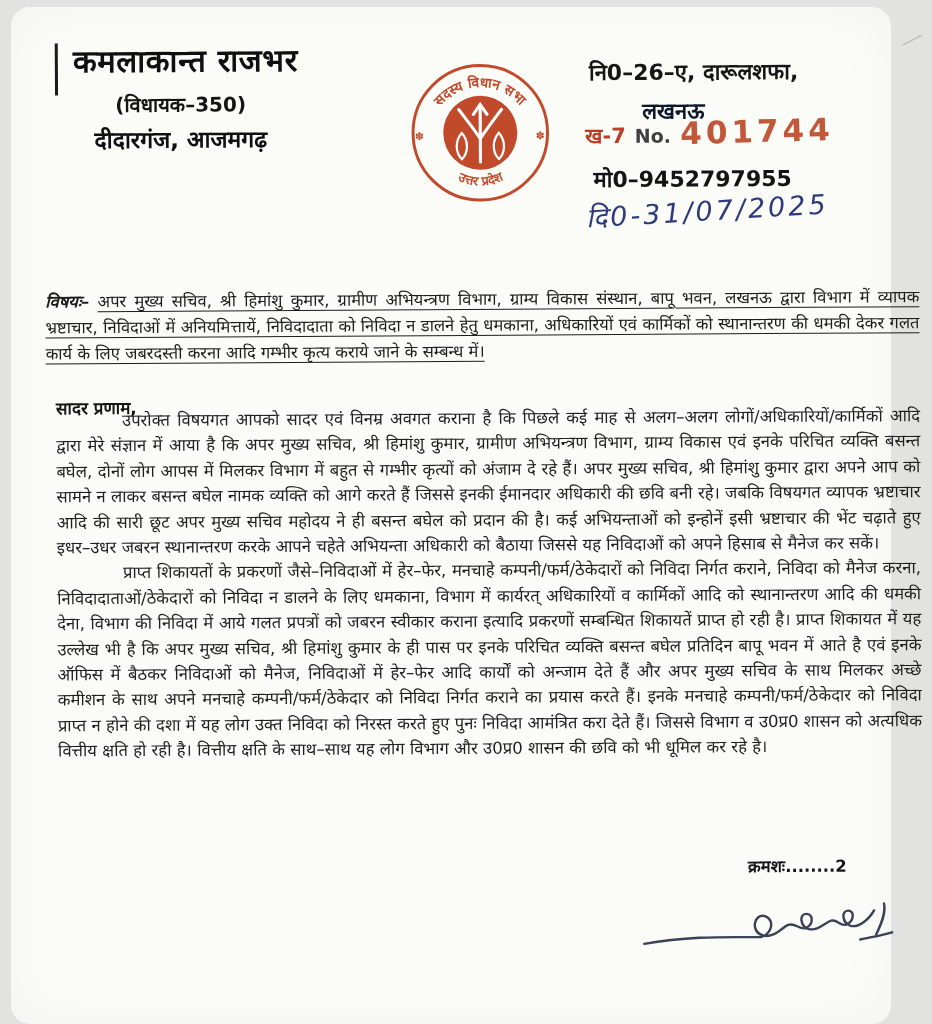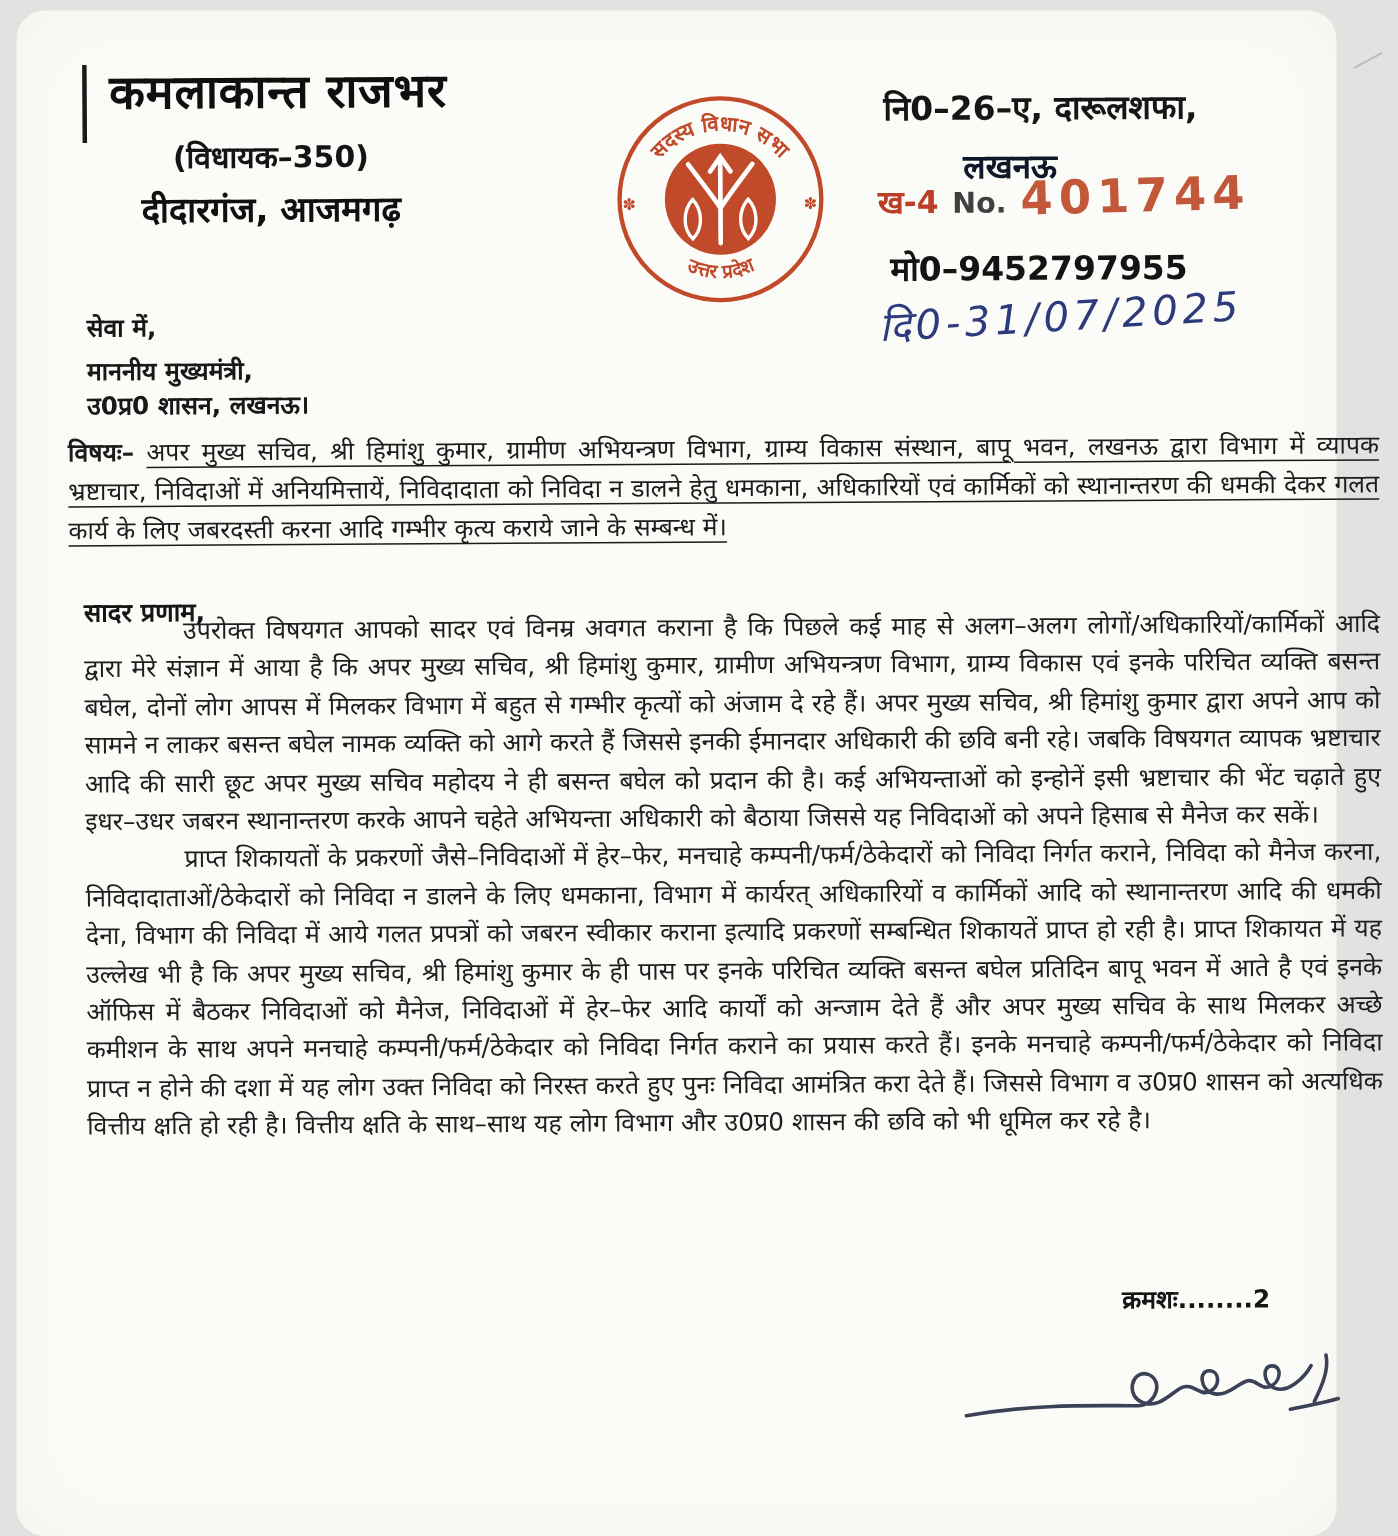--- a/index.html
+++ b/index.html
@@ -40,21 +40,21 @@
     font-size: 27px; font-style: italic; font-weight: 500;
     color: #2d3b7c; letter-spacing: 3px; transform: rotate(-3deg); white-space: nowrap;
   }
 
   
   .recipient { position: absolute; left: 48px; top: 198px; font-size: 16.5px; font-weight: bold; line-height: 23px; color: #181818; }
   .recipient-salutation { margin-bottom: 6px; }
 
   
   .subject { position: absolute; left: 35px; top: 280px; width: 874px; font-size: 16.5px; line-height: 26px; text-align: justify; color: #1c1c1c; }
-  .subject-label { font-weight: bold; }
+  .subject-label { font-weight: bold; font-style: italic; }
   .subject-text { text-decoration: underline; text-underline-offset: 4px; text-decoration-thickness: 1px; }
 
   
   .greeting { position: absolute; left: 45px; top: 387px; font-size: 17px; font-weight: bold; color: #161616; }
   .letter-body { position: absolute; left: 45px; top: 399px; width: 864px; font-size: 16.6px; line-height: 25.4px; text-align: justify; color: #1e1e1e; }
   .letter-body p { text-indent: 66px; }
 
   .continuation-note { position: absolute; left: 45px; top: 849px; width: 788px; text-align: right; font-size: 16.5px; font-weight: bold; color: #151515; }
 
   .signature { position: absolute; left: 622px; top: 890px; width: 268px; height: 82px; }
@@ -90,32 +90,27 @@
         <path d="M0 6 C 8 -6 16 -16 22 -24"></path>
         <path d="M -7 -19 L 0 -29 L 7 -19"></path>
         <path d="M -19 0 C -26 8 -26 20 -19 27 C -12 20 -12 8 -19 0" stroke-width="2.3"></path>
         <path d="M 19 0 C 26 8 26 20 19 27 C 12 20 12 8 19 0" stroke-width="2.3"></path>
       </g>
     </svg>
 
     <div class="residence-address">नि0–26–ए, दारूलशफा,</div>
     <div class="city">लखनऊ</div>
     <div class="letter-serial">
-      <span class="serial-series">ख-4</span>
+      <span class="serial-series">ख-7</span>
       <span class="serial-no-label">No.</span>
       <span class="serial-number">401744</span>
     </div>
     <div class="mobile-number">मो0–9452797955</div>
     <div class="handwritten-date">दि0-31/07/2025</div>
 
-    <div class="recipient">
-      <div class="recipient-salutation">सेवा में,</div>
-      <div>माननीय मुख्यमंत्री,</div>
-      <div>उ0प्र0 शासन, लखनऊ।</div>
-    </div>
 
     <div class="subject">
       <span class="subject-label">विषयः–</span>
       <span class="subject-text">अपर मुख्य सचिव, श्री हिमांशु कुमार, ग्रामीण अभियन्त्रण विभाग, ग्राम्य विकास संस्थान, बापू भवन, लखनऊ द्वारा विभाग में व्यापक भ्रष्टाचार, निविदाओं में अनियमित्तायें, निविदादाता को निविदा न डालने हेतु धमकाना, अधिकारियों एवं कार्मिकों को स्थानान्तरण की धमकी देकर गलत कार्य के लिए जबरदस्ती करना आदि गम्भीर कृत्य कराये जाने के सम्बन्ध में।</span>
     </div>
 
     <div class="greeting">सादर प्रणाम,</div>
     <div class="letter-body">
       <p>उपरोक्त विषयगत आपको सादर एवं विनम्र अवगत कराना है कि पिछले कई माह से अलग–अलग लोगों/अधिकारियों/कार्मिकों आदि द्वारा मेरे संज्ञान में आया है कि अपर मुख्य सचिव, श्री हिमांशु कुमार, ग्रामीण अभियन्त्रण विभाग, ग्राम्य विकास एवं इनके परिचित व्यक्ति बसन्त बघेल, दोनों लोग आपस में मिलकर विभाग में बहुत से गम्भीर कृत्यों को अंजाम दे रहे हैं। अपर मुख्य सचिव, श्री हिमांशु कुमार द्वारा अपने आप को सामने न लाकर बसन्त बघेल नामक व्यक्ति को आगे करते हैं जिससे इनकी ईमानदार अधिकारी की छवि बनी रहे। जबकि विषयगत व्यापक भ्रष्टाचार आदि की सारी छूट अपर मुख्य सचिव महोदय ने ही बसन्त बघेल को प्रदान की है। कई अभियन्ताओं को इन्होनें इसी भ्रष्टाचार की भेंट चढ़ाते हुए इधर–उधर जबरन स्थानान्तरण करके आपने चहेते अभियन्ता अधिकारी को बैठाया जिससे यह निविदाओं को अपने हिसाब से मैनेज कर सकें।</p>
       <p>प्राप्त शिकायतों के प्रकरणों जैसे–निविदाओं में हेर–फेर, मनचाहे कम्पनी/फर्म/ठेकेदारों को निविदा निर्गत कराने, निविदा को मैनेज करना, निविदादाताओं/ठेकेदारों को निविदा न डालने के लिए धमकाना, विभाग में कार्यरत् अधिकारियों व कार्मिकों आदि को स्थानान्तरण आदि की धमकी देना, विभाग की निविदा में आये गलत प्रपत्रों को जबरन स्वीकार कराना इत्यादि प्रकरणों सम्बन्धित शिकायतें प्राप्त हो रही है। प्राप्त शिकायत में यह उल्लेख भी है कि अपर मुख्य सचिव, श्री हिमांशु कुमार के ही पास पर इनके परिचित व्यक्ति बसन्त बघेल प्रतिदिन बापू भवन में आते है एवं इनके ऑफिस में बैठकर निविदाओं को मैनेज, निविदाओं में हेर–फेर आदि कार्यों को अन्जाम देते हैं और अपर मुख्य सचिव के साथ मिलकर अच्छे कमीशन के साथ अपने मनचाहे कम्पनी/फर्म/ठेकेदार को निविदा निर्गत कराने का प्रयास करते हैं। इनके मनचाहे कम्पनी/फर्म/ठेकेदार को निविदा प्राप्त न होने की दशा में यह लोग उक्त निविदा को निरस्त करते हुए पुनः निविदा आमंत्रित करा देते हैं। जिससे विभाग व उ0प्र0 शासन को अत्यधिक वित्तीय क्षति हो रही है। वित्तीय क्षति के साथ–साथ यह लोग विभाग और उ0प्र0 शासन की छवि को भी धूमिल कर रहे है।</p>

